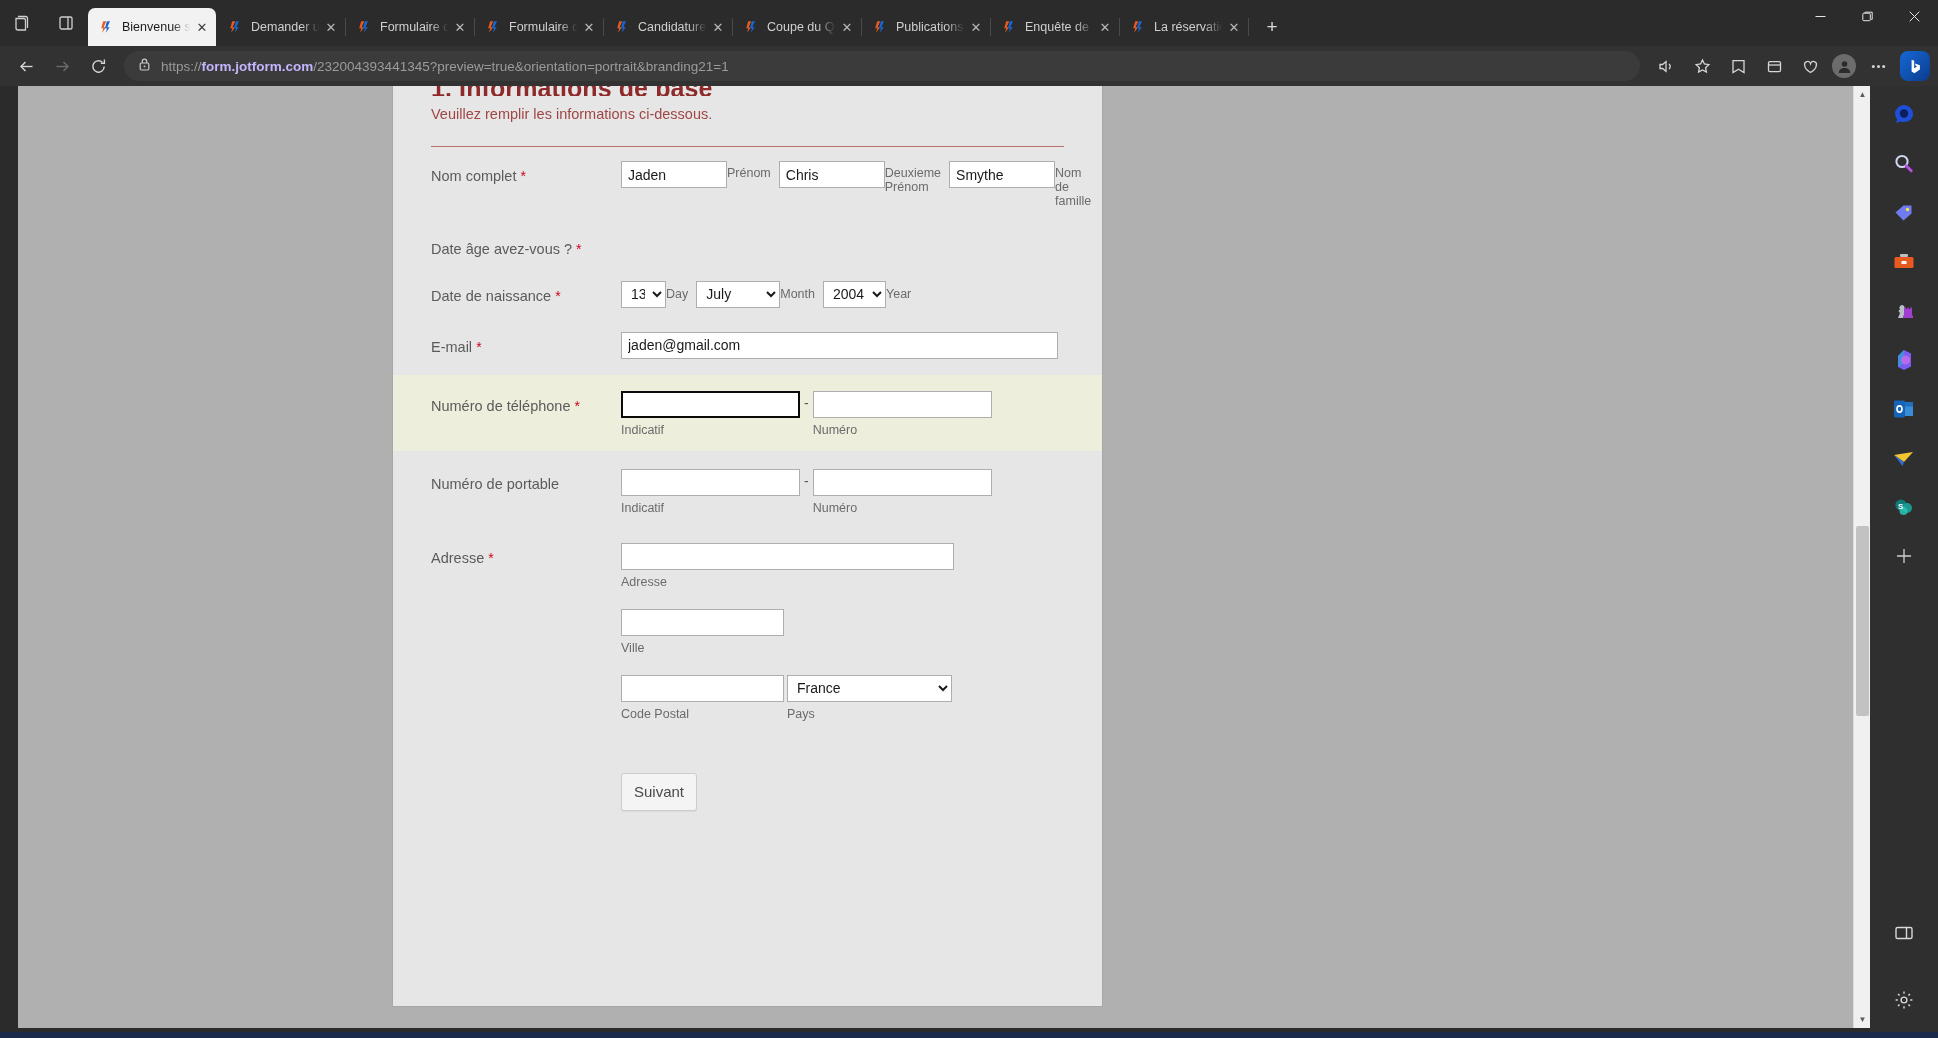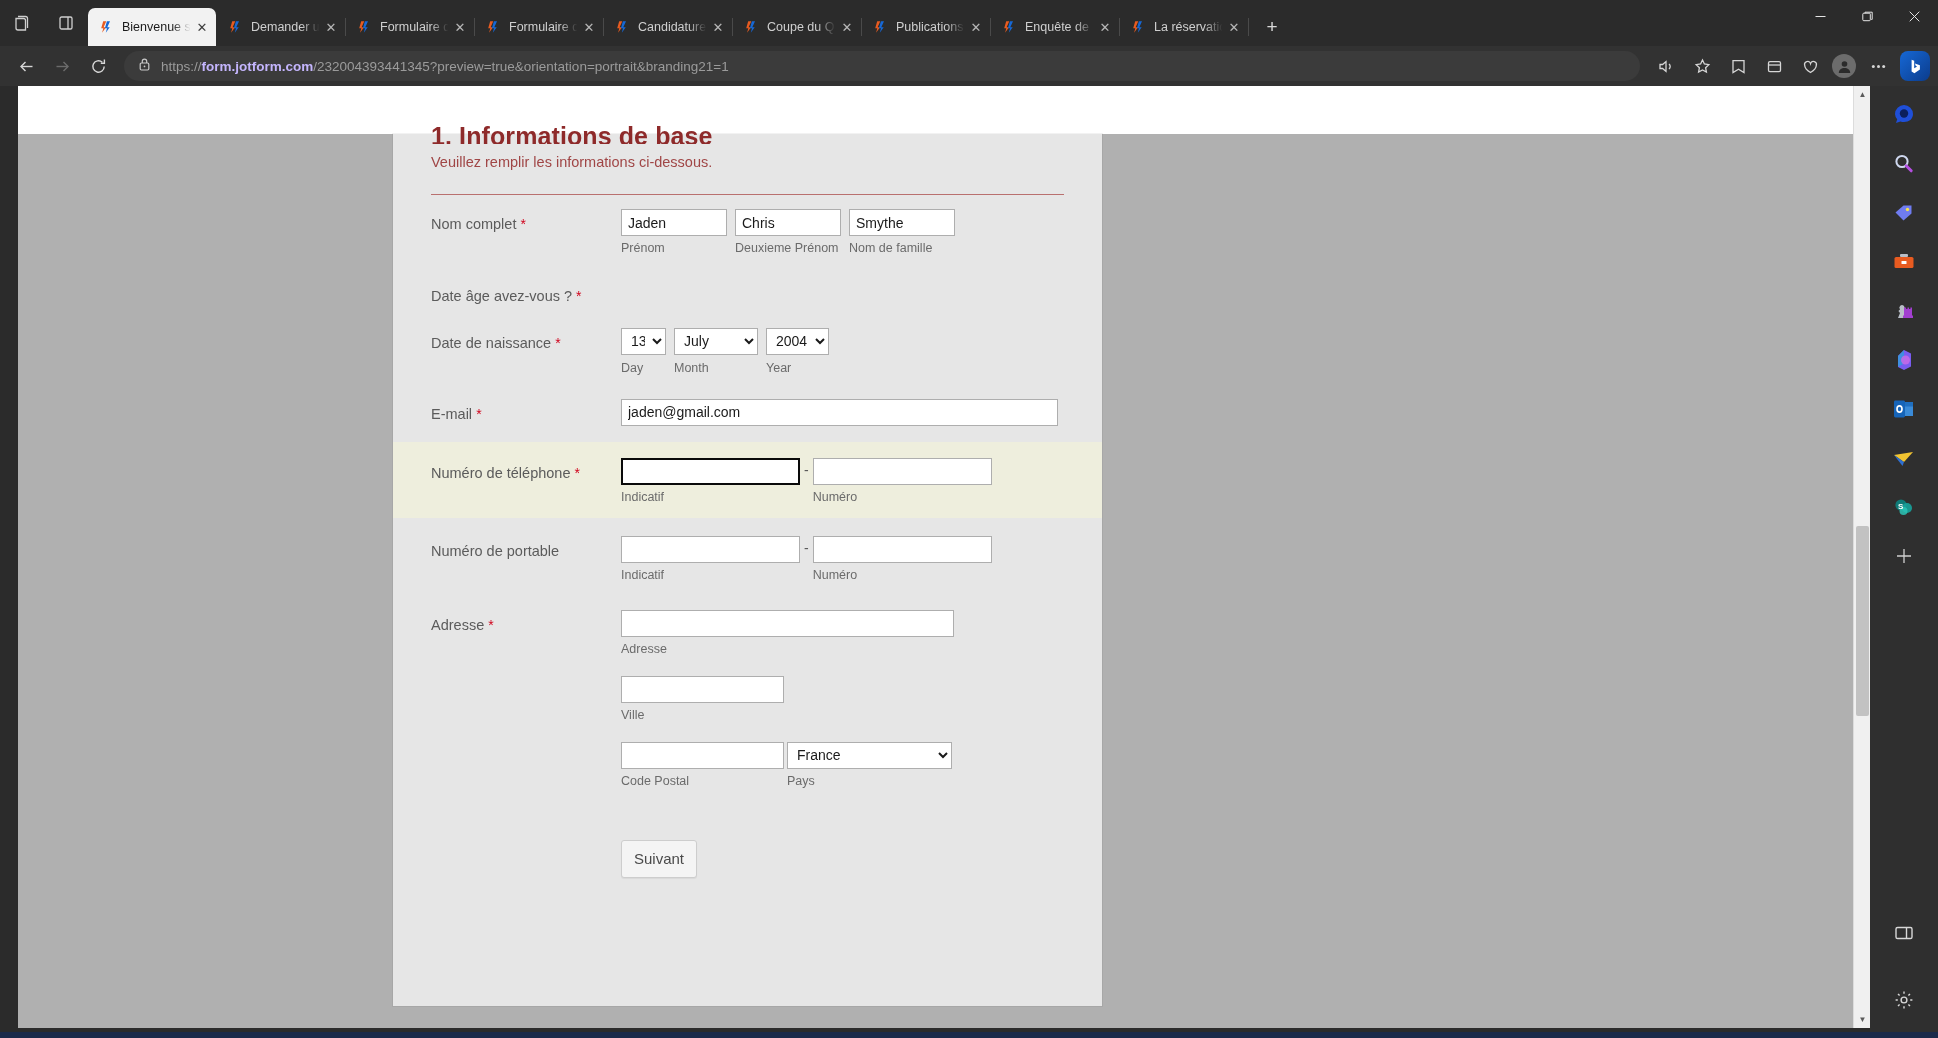--- a/index.html
+++ b/index.html
@@ -93,21 +93,21 @@
     display: flex; align-items: center; justify-content: center;
     margin-left: 4px; flex: 0 0 auto;
   }
 
   
   #viewport {
     position: absolute; top: 86px; left: 18px; right: 68px; bottom: 10px;
     background: #ffffff; overflow: hidden;
   }
   #page-bg {
-    position: absolute; inset: 0 17px 0 0; background: #b0b0b0; margin-top: 48px;
+    position: absolute; inset: 0 17px 0 0; background: #b0b0b0;
   }
   #scrollbar {
     position: absolute; top: 0; right: 0; bottom: 0; width: 17px;
     background: #f0f0f0; border-left: 1px solid #dcdcdc;
   }
   .sb-arrow {
     position: absolute; left: 0; width: 17px; height: 17px;
     display: flex; align-items: center; justify-content: center;
     color: #5a5a5a; font-size: 8px; background:#f0f0f0;
   }
@@ -165,27 +165,27 @@
   input.tf.focused {
     border: 2px solid #0a0a0a;
   }
   select.sel {
     height: 27px; border: 1px solid #aeaeae; background: #fff;
     font-family: "Liberation Sans", sans-serif; font-size: 14px; color: #1a1a1a;
     padding: 0 4px 0 5px; outline: none;
   }
 
   .name-grid { display: flex; gap: 8px; }
-  .name-col { display: flex; flex-direction: column; justify-content: space-between; }
+  .name-col { display: flex; flex-direction: row; justify-content: space-between; }
   .name-col input { width: 106px; }
 
   #age-select { width: 437px; }
 
   .dob-row { display: flex; gap: 8px; align-items: flex-start; }
-  .dob-col { display: flex; flex-direction: column; }
+  .dob-col { display: flex; flex-direction: row; }
   #dob-day { width: 45px; }
   #dob-month { width: 84px; }
   #dob-year { width: 63px; }
   .dob-col .sublabel { margin-top: 6px; }
 
   #email-input { width: 437px; }
 
   .phone-grid { display: flex; align-items: flex-start; }
   .phone-col { display: flex; flex-direction: column; }
   .phone-dash { padding: 4px 4px 0 4px; color: #5b5b5b; font-size: 14px; }

